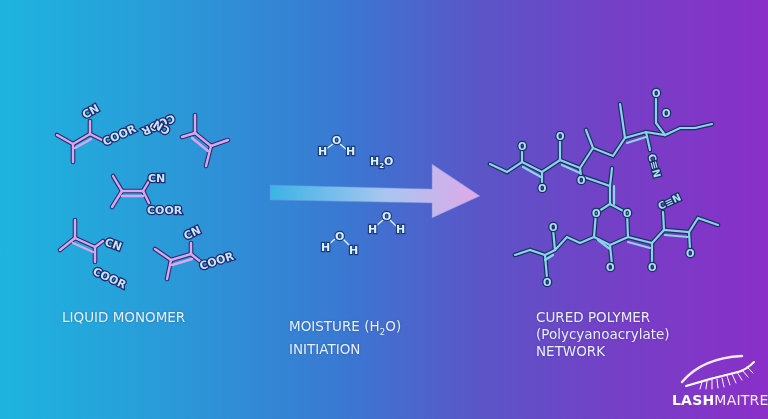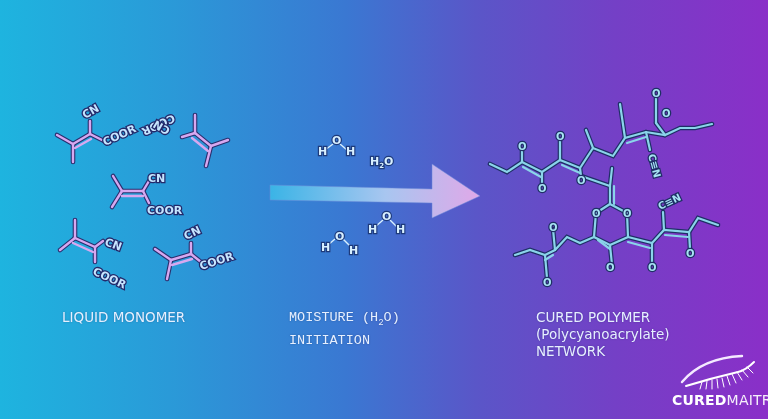--- a/index.html
+++ b/index.html
@@ -10,21 +10,21 @@
   .mono-bond{stroke:#d7a8f0;stroke-width:2.4;fill:none;stroke-linecap:round;}
   .mono-bond-out{stroke:#2a2f6e;stroke-width:4.6;fill:none;stroke-linecap:round;}
   .mono-label{font-family:"DejaVu Sans",sans-serif;font-size:11px;font-weight:bold;fill:#c6e6ff;stroke:#23296a;stroke-width:2.6px;paint-order:stroke;}
   .poly-bond{stroke:#8ad4ea;stroke-width:2.2;fill:none;stroke-linecap:round;}
   .poly-bond-out{stroke:#1f2f66;stroke-width:4.6;fill:none;stroke-linecap:round;}
   .poly-atom{font-family:"DejaVu Sans",sans-serif;font-size:10px;font-weight:bold;fill:#a8e4f4;stroke:#1f2f66;stroke-width:2.6px;paint-order:stroke;}
   .water{font-family:"DejaVu Sans",sans-serif;font-size:11px;font-weight:bold;fill:#d8f0ff;stroke:#1e3a7a;stroke-width:2.4px;paint-order:stroke;}
   .caption{position:absolute;color:#e6f0ff;font-family:"DejaVu Sans",sans-serif;font-size:13.5px;line-height:17px;text-shadow:0 0 2px rgba(20,30,80,0.35);}
   .caption sub{font-size:9px;}
   #cap-left{left:62px;top:309px;width:190px;}
-  #cap-mid{left:289px;top:309px;width:180px;font-family:Liberation Mono, monospace;}
+  #cap-mid{left:289px;top:318px;width:180px;}
   #cap-right{left:536px;top:309px;width:200px;}
   #logo{position:absolute;left:672px;top:352px;width:92px;height:60px;}
   #logo-text{position:absolute;left:0;top:40px;width:92px;text-align:center;font-family:"DejaVu Sans",sans-serif;font-size:14px;color:#ffffff;letter-spacing:0.2px;}
   #logo-text .b{font-weight:bold;}
   #logo-text .l{font-weight:normal;opacity:0.92;margin-top:35px;}
 </style>
 </head>
 <body>
 
 <div id="stage">
@@ -272,16 +272,16 @@
       <line x1="40" y1="28" x2="40" y2="37"></line>
           <line x1="45" y1="27" x2="46" y2="36"></line>
       <line x1="50" y1="26" x2="52" y2="35"></line>
           <line x1="55" y1="24" x2="58" y2="33"></line>
       <line x1="60" y1="22" x2="64" y2="31"></line>
           <line x1="65" y1="20" x2="70" y2="28"></line>
       <line x1="70" y1="18" x2="76" y2="25"></line>
           <line x1="75" y1="15" x2="81" y2="21"></line>
     </g>
   </svg>
-  <div id="logo-text"><span class="b">CURED</span><span class="l">MAITRE</span></div>
+  <div id="logo-text"><span class="b">LASH</span><span class="l">MAITRE</span></div>
 </div>
 
 </div>
 
 </body></html>

